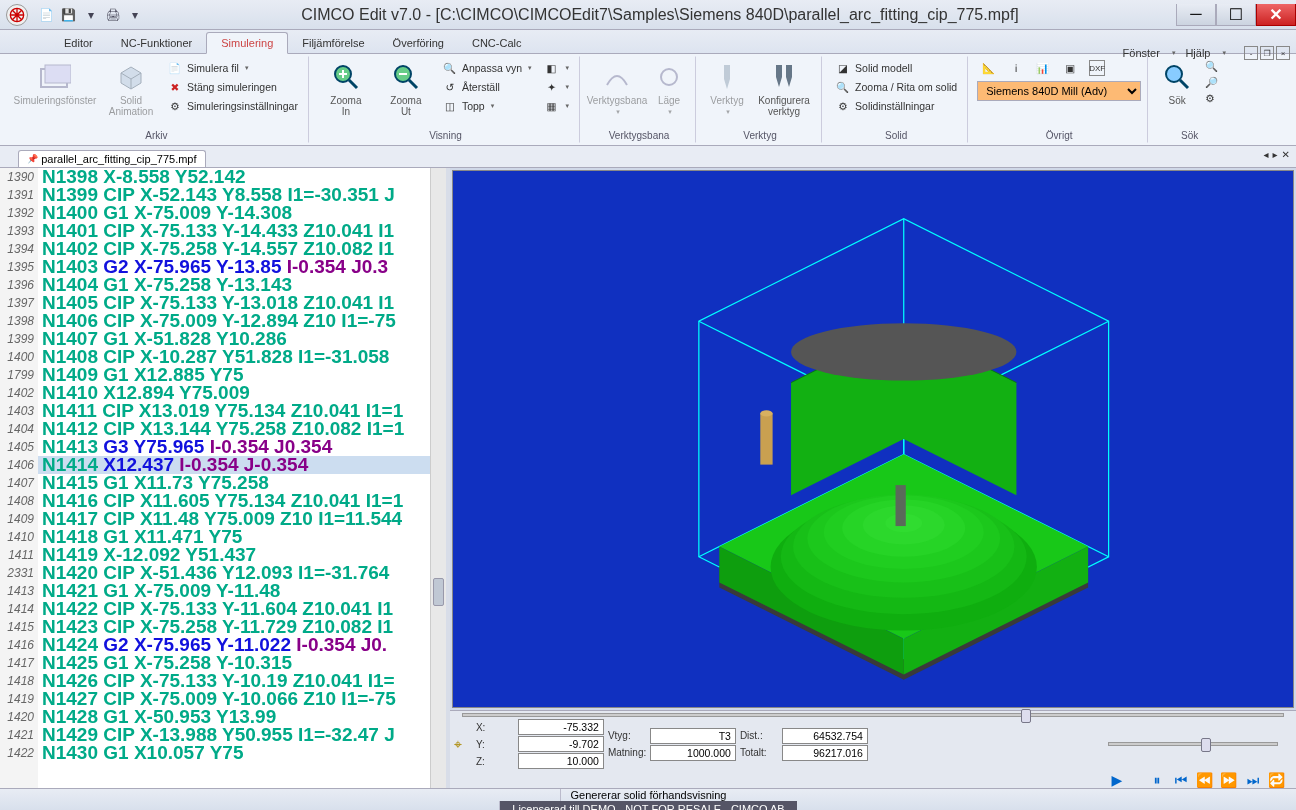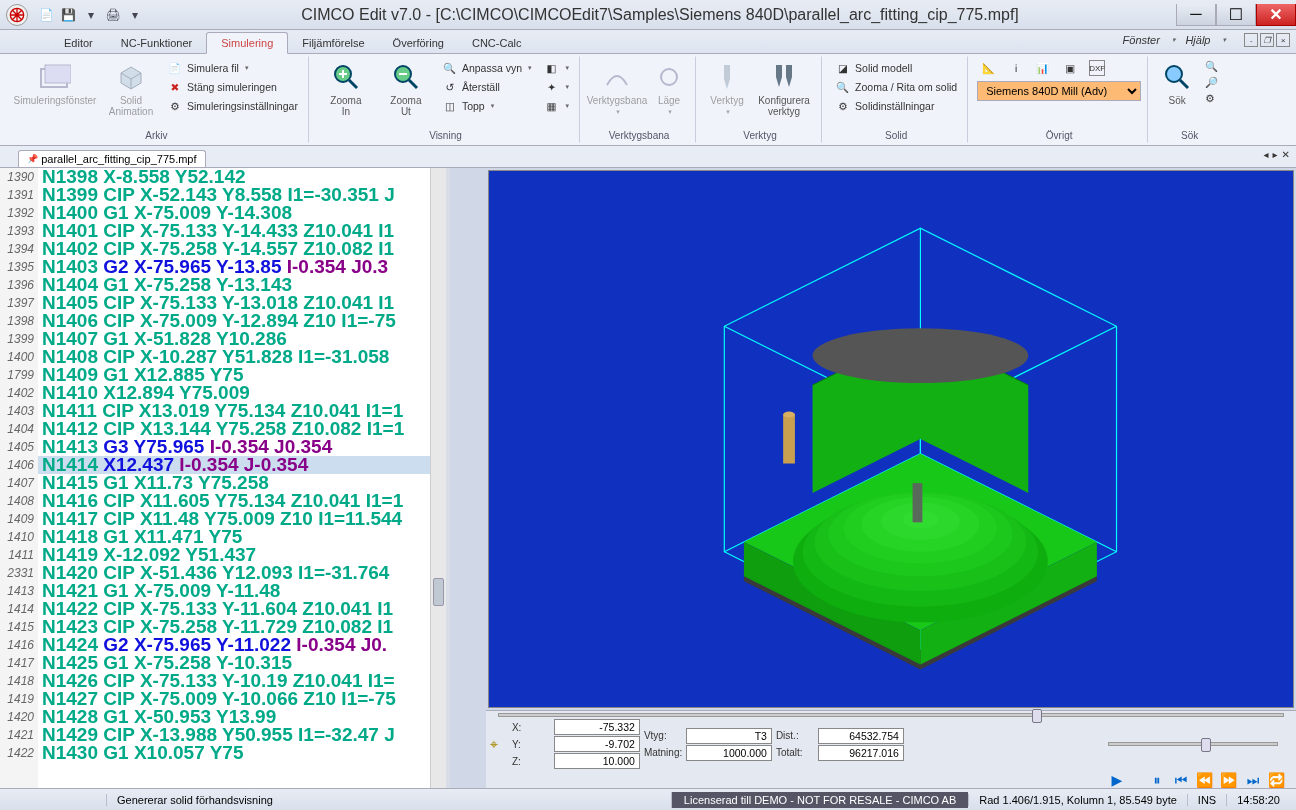--- a/index.html
+++ b/index.html
@@ -13,21 +13,21 @@
 .qat-btn { width: 18px; height: 18px; display: flex; align-items: center; justify-content: center; color: #445; font-size: 12px; }
 .title-text { flex: 1; text-align: center; font-size: 16px; color: #333; }
 .win-controls { display: flex; height: 22px; }
 .win-btn { width: 40px; display: flex; align-items: center; justify-content: center; background: linear-gradient(#e8ecf4, #ccd4e0); border: 1px solid #aab; border-top: none; }
 .win-btn.close { background: linear-gradient(#e66, #c22); border-color: #a00; }
 
 
 .menubar { height: 24px; background: linear-gradient(#e8ecf4, #dde4f0); display: flex; align-items: flex-end; padding-left: 50px; border-bottom: 1px solid #aab; position: relative; }
 .menu-tab { padding: 4px 14px; font-size: 11px; color: #333; display: flex; align-items: center; cursor: pointer; }
 .menu-tab.active { background: #f0f4fa; border: 1px solid #aab; border-bottom: 1px solid #f0f4fa; border-radius: 3px 3px 0 0; margin-bottom: -1px; color: #c44; }
-.menubar-right { position: absolute; right: 6px; top: 3px; display: flex; gap: 10px; font-size: 11px; color: #333; align-items: center; font-style: italic; }
+.menubar-right { position: absolute; right: 6px; top: 16px; display: flex; gap: 10px; font-size: 11px; color: #333; align-items: center; }
 .mdi-btns { display: flex; gap: 2px; margin-left: 8px; }
 .mdi-btn { width: 14px; height: 14px; border: 1px solid #888; font-size: 8px; display:flex; align-items:center; justify-content:center; }
 
 
 .ribbon { height: 92px; background: #f0f4fa; display: flex; border-bottom: 1px solid #aab; padding: 2px 4px; gap: 2px; }
 .ribbon-group { border: 1px solid transparent; border-right: 1px solid #ccd; padding: 2px 6px 1px 6px; display: flex; flex-direction: column; }
 .ribbon-group-body { flex: 1; display: flex; align-items: flex-start; gap: 4px; }
 .ribbon-group-title { font-size: 10px; text-align: center; color: #556; padding-top: 1px; }
 .big-btn { display: flex; flex-direction: column; align-items: center; justify-content: center; width: 56px; font-size: 10px; text-align: center; padding: 2px; gap: 2px; color: #555; }
 .big-btn.wide { width: 88px; }
@@ -38,21 +38,21 @@
 .small-btn .ic { width: 16px; height: 16px; display:flex; align-items:center; justify-content:center; }
 .dd { font-size: 7px; color:#666; margin-left:2px; }
 .ribbon-select { font-size: 11px; height: 20px; border: 1px solid #aab; background: #fdba74; padding: 1px 16px 1px 4px; }
 
 
 .doctab-bar { height: 22px; background: #e8ecf4; display: flex; align-items: flex-end; padding-left: 18px; border-bottom: 1px solid #aab; position: relative; }
 .doctab { background: #fff; border: 1px solid #aab; border-bottom: none; padding: 2px 8px; font-size: 11px; border-radius: 3px 3px 0 0; display:flex; align-items:center; gap:3px; }
 .doctab-right { position: absolute; right: 6px; top: 3px; display: flex; gap: 4px; font-size: 10px; color: #333; }
 
 
-.workspace { display: flex; height: calc(100% - 30px - 24px - 92px - 22px - 22px); gap: 36px; }
+.workspace { display: flex; height: calc(100% - 30px - 24px - 92px - 22px - 22px); }
 
 
 .editor { width: 450px; display: flex; border-right: 4px solid #d8dde8; background: #fff; position: relative; }
 .gutter { width: 38px; background: #f4f4f4; text-align: right; padding-right: 4px; font-family: Consolas, monospace; font-size: 12px; font-style: italic; color: #666; line-height: 18px; }
 .code { flex: 1; font-family: Consolas, monospace; font-size: 19px; font-weight: bold; line-height: 18px; white-space: pre; overflow: hidden; }
 .code-line { padding-left: 4px; }
 .code-line.sel { background: #ccddf0; }
 .n-word { color: #0a8; }
 .g-word { color: #0a8; }
 .blue { color: #11d; }
@@ -72,21 +72,21 @@
 .slider-thumb { position: absolute; top: -5px; width: 10px; height: 14px; background: #dde; border: 1px solid #778; border-radius: 2px; }
 .readouts { display: flex; gap: 4px; align-items: center; }
 .ro-col { display: flex; flex-direction: column; gap: 1px; font-size: 10px; }
 .ro-row { display: flex; align-items: center; gap: 2px; }
 .ro-label { width: 40px; color: #333; }
 .ro-val { width: 86px; background: #fff; border: 1px solid #888; font-size: 10.5px; text-align: right; padding: 1px 4px; }
 .play-controls { margin-left: auto; display: flex; gap: 6px; align-items: center; padding-right: 6px; }
 .play-btn { width: 18px; height: 18px; color: #0066cc; font-size: 14px; display:flex; align-items:center; justify-content:center; }
 
 
-.statusbar { height: 22px; background: linear-gradient(#e8ecf4, #d8e0ec); border-top: 1px solid #aab; display: flex; align-items: center; font-size: 11px; padding: 0 6px; }
+.statusbar { height: 22px; background: linear-gradient(#e8ecf4, #d8e0ec); border-top: 1px solid #aab; display: flex; align-items: center; font-size: 11px; padding: 0 6px; flex-direction: column; }
 .status-seg { padding: 0 10px; border-left: 1px solid #bbc; }
 .status-seg.first { border: none; }
 .status-spacer { flex: 1; }
 </style>
 </head>
 <body>
 
 <div class="titlebar">
   <div class="app-icon">
     <svg viewBox="0 0 24 24">

